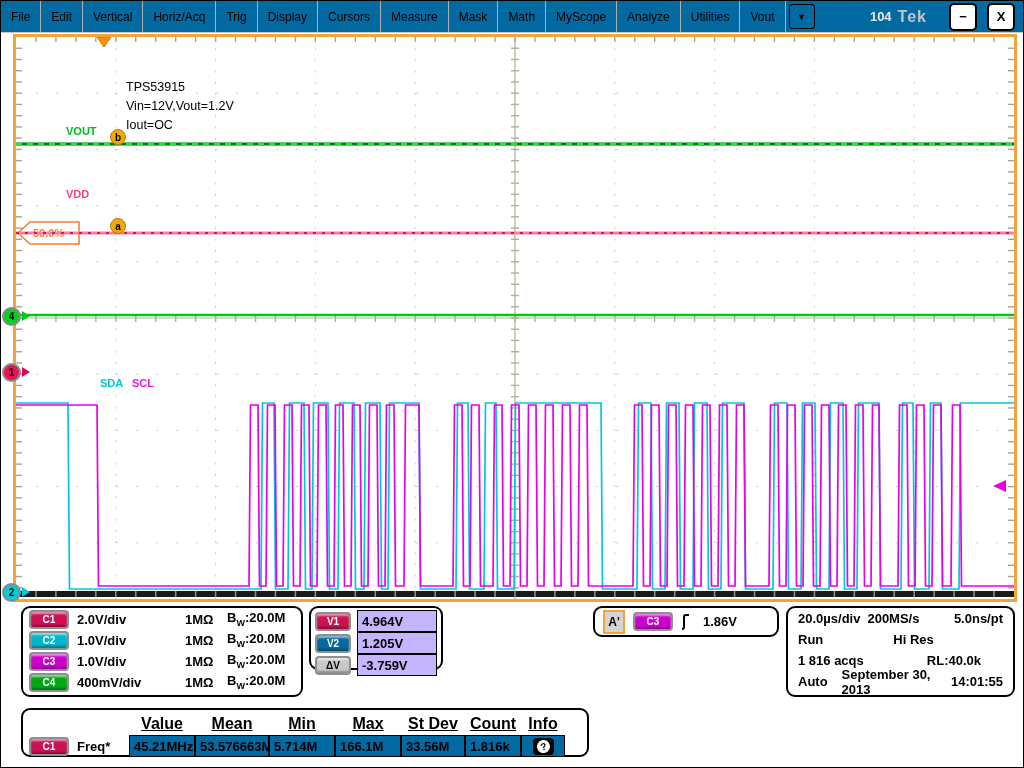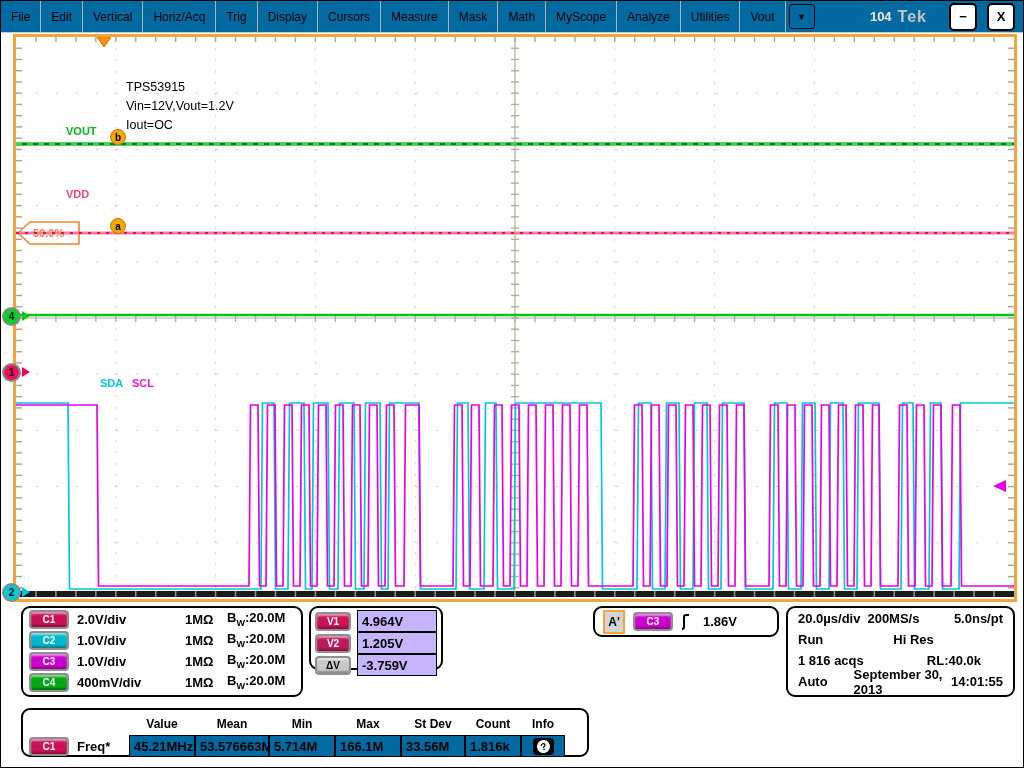--- a/index.html
+++ b/index.html
@@ -46,21 +46,21 @@
   .cursor-cell{width:86px;height:22px;box-sizing:border-box;border:1px solid #000;display:flex;
     align-items:center;padding-left:4px;background:#c4b5fd;margin-left:6px;}
   #trigger-panel{display:flex;align-items:center;gap:8px;padding:0 8px;}
   #aux-box{width:18px;height:20px;background:#d4d4d4;border:2px solid #f2a43c;display:flex;
     align-items:center;justify-content:center;font-weight:bold;font-size:12px;}
   .tb-row{display:flex;align-items:center;height:21px;margin:0 10px;}
   
   #meas-panel{padding:3px 6px;}
   .mrow{display:flex;align-items:center;height:22px;}
   .mcol-first{width:100px;display:flex;align-items:center;gap:8px;}
-  .mhead{font-weight:bold;font-size:12px;text-align:center;}
+  .mhead{font-weight:bold;font-size:16px;text-align:center;text-decoration:underline;}
   .mcell{box-sizing:border-box;border:1px solid #000;height:22px;display:flex;align-items:center;
     padding-left:4px;font-weight:bold;font-size:13px;background:#0369a1;}
   .w1{width:66px}.w2{width:74px}.w3{width:66px}.w4{width:66px}.w5{width:64px}.w6{width:56px}.w7{width:44px}
   #info-icon{width:21px;height:17px;background:#000;border-radius:4px;display:flex;align-items:center;justify-content:center;}
   #info-icon .circ{width:13px;height:13px;border-radius:50%;background:#fff;display:flex;align-items:center;
     justify-content:center;font-size:10px;font-weight:bold;color:#000;transform:rotate(-15deg);}
 </style>
 </head>
 <body>
 
@@ -462,21 +462,21 @@
       <span class="ptext"><span>B</span><sub>W</sub><span>:20.0M</span></span>
     </div>
   </div>
 
   <div class="panel" style="left:308px;top:605px;width:134px;height:64px;padding:2px 4px">
     <div class="cursor-row">
       <span class="pill" style="background:#cc1155;width:32px;min-width:32px">V1</span>
       <span class="cursor-cell ptext">4.964V</span>
     </div>
     <div class="cursor-row">
-      <span class="pill" style="background:#be185d;width:32px;min-width:32px">V2</span>
+      <span class="pill" style="background:#0369a1;width:32px;min-width:32px">V2</span>
       <span class="cursor-cell ptext">1.205V</span>
     </div>
     <div class="cursor-row">
       <span class="pill" style="background:#c8c8c8;color:#000;width:32px;min-width:32px">ΔV</span>
       <span class="cursor-cell ptext">-3.759V</span>
     </div>
   </div>
 
   <div class="panel" id="trigger-panel" style="left:592px;top:605px;width:186px;height:31px">
     <span id="aux-box">A'</span>
@@ -496,21 +496,21 @@
     <div class="tb-row">
       <span class="ptext">Run</span>
       <span class="ptext" style="margin-left:70px">Hi Res</span>
     </div>
     <div class="tb-row">
       <span class="ptext">1 816 acqs</span>
       <span class="ptext" style="margin-left:auto;margin-right:22px">RL:40.0k</span>
     </div>
     <div class="tb-row">
       <span class="ptext">Auto</span>
-      <span class="ptext" style="margin-left:26px">September 30, 2013</span>
+      <span class="ptext" style="margin-left:14px">September 30, 2013</span>
       <span class="ptext" style="margin-left:auto">14:01:55</span>
     </div>
   </div>
 
   <div class="panel" id="meas-panel" style="left:20px;top:707px;width:568px;height:49px">
     <div class="mrow">
       <span class="mcol-first"></span>
       <span class="mhead w1">Value</span>
       <span class="mhead w2">Mean</span>
       <span class="mhead w3">Min</span>

